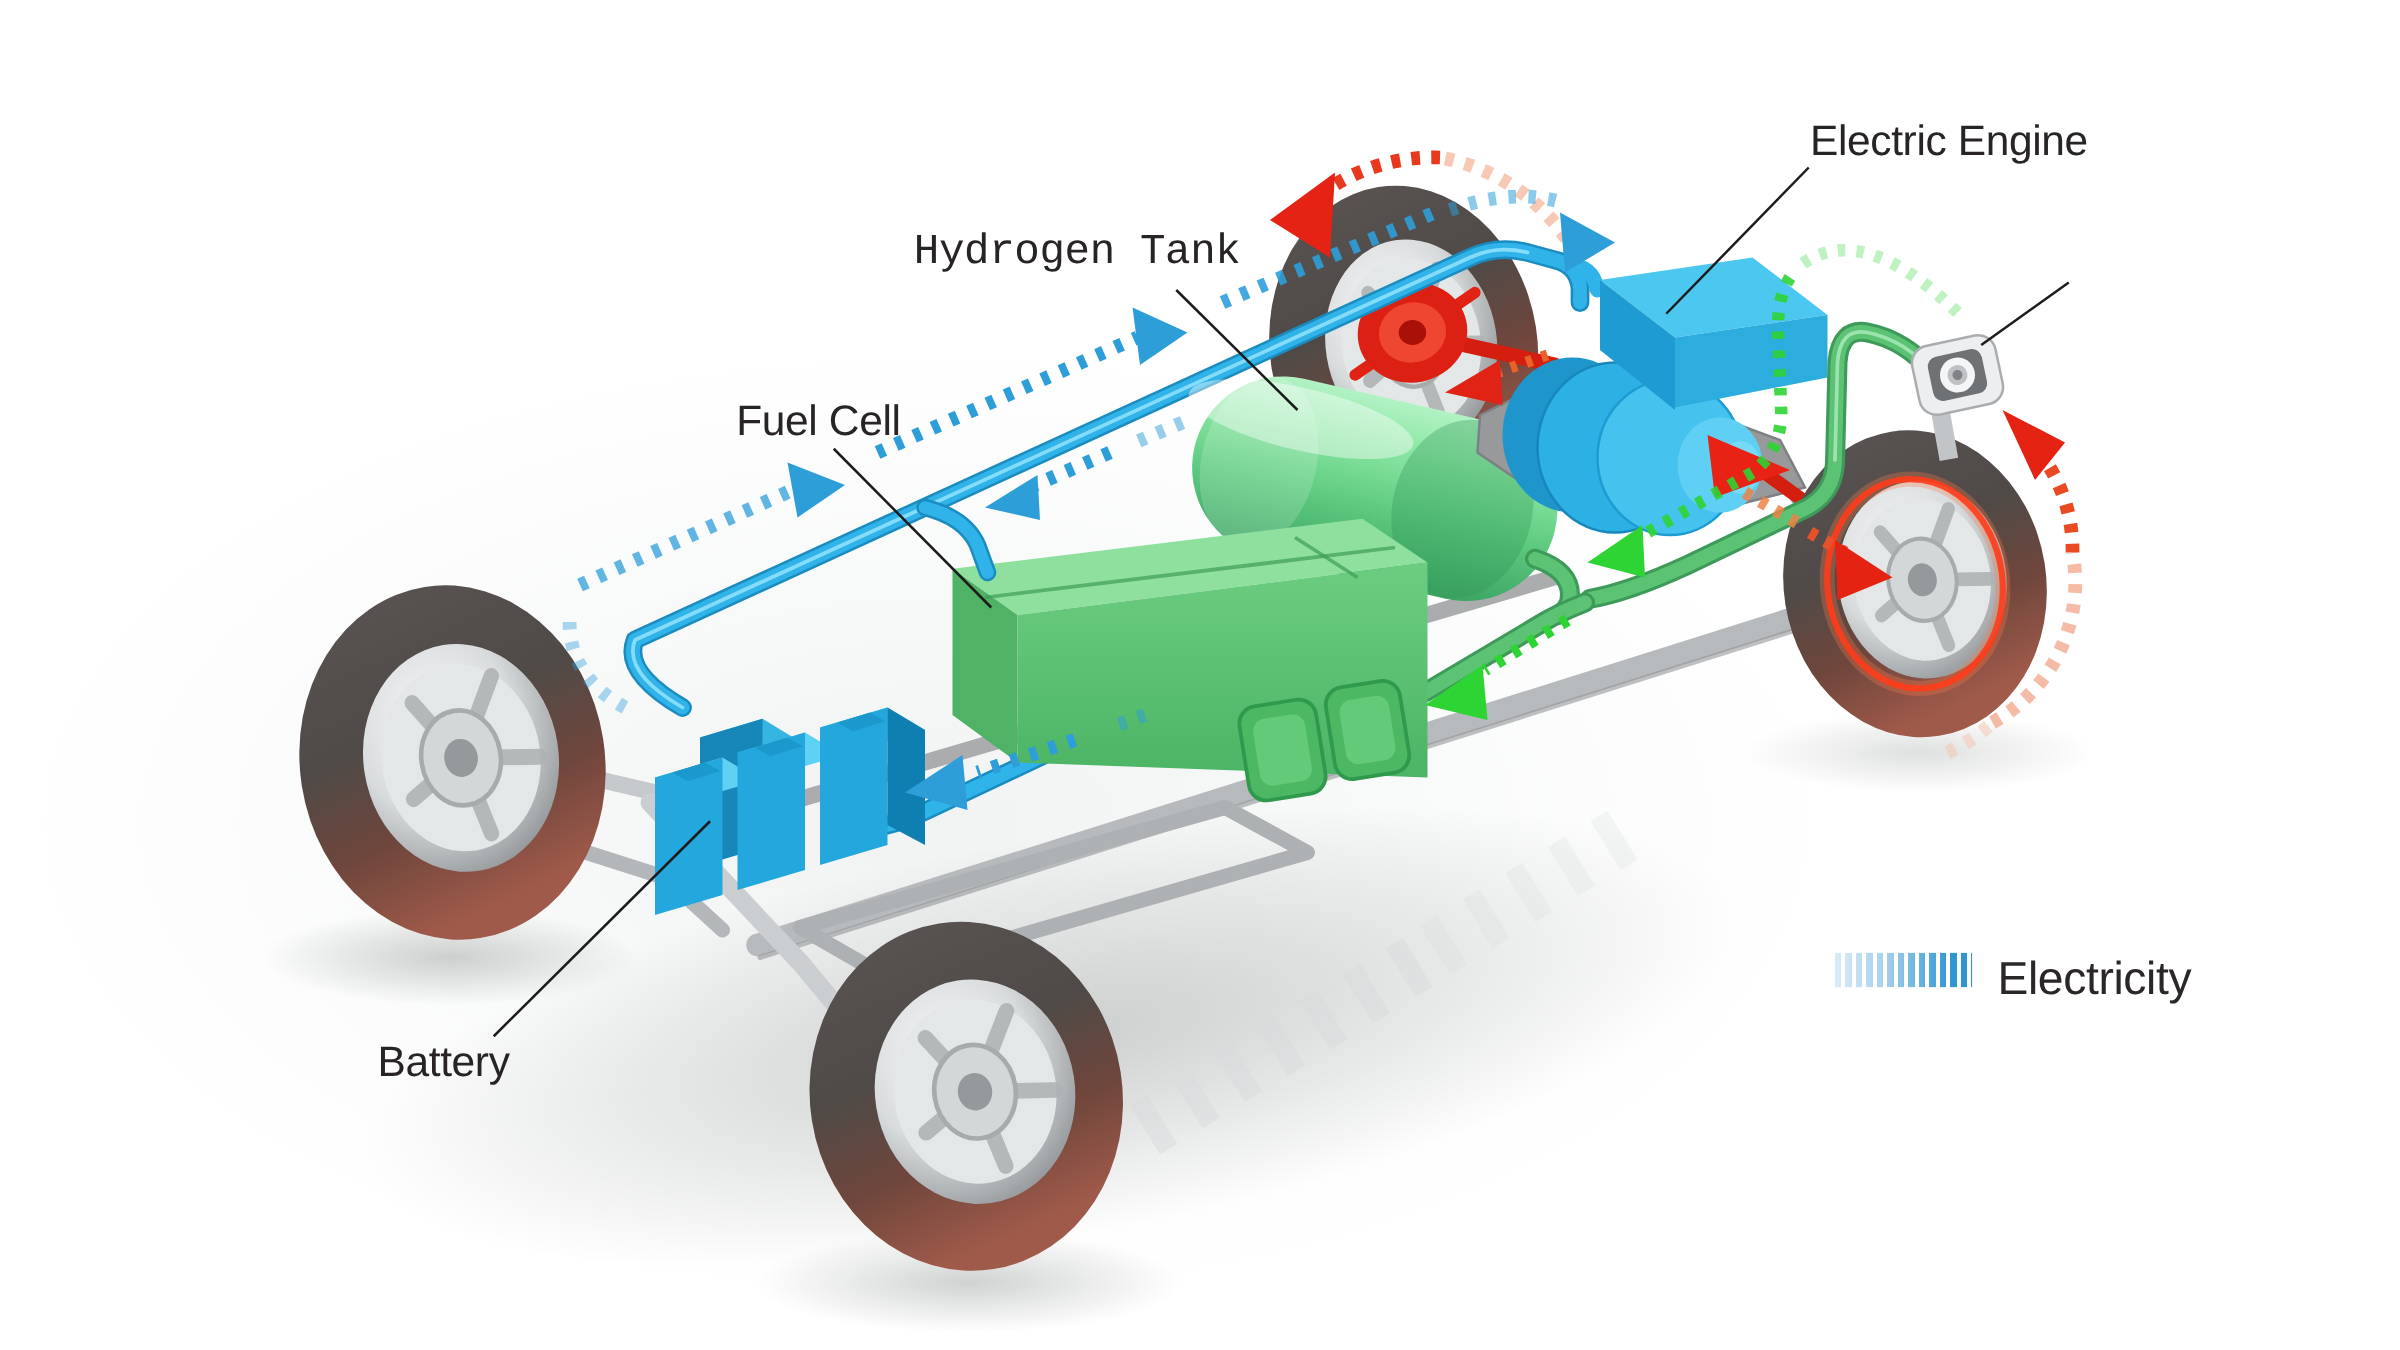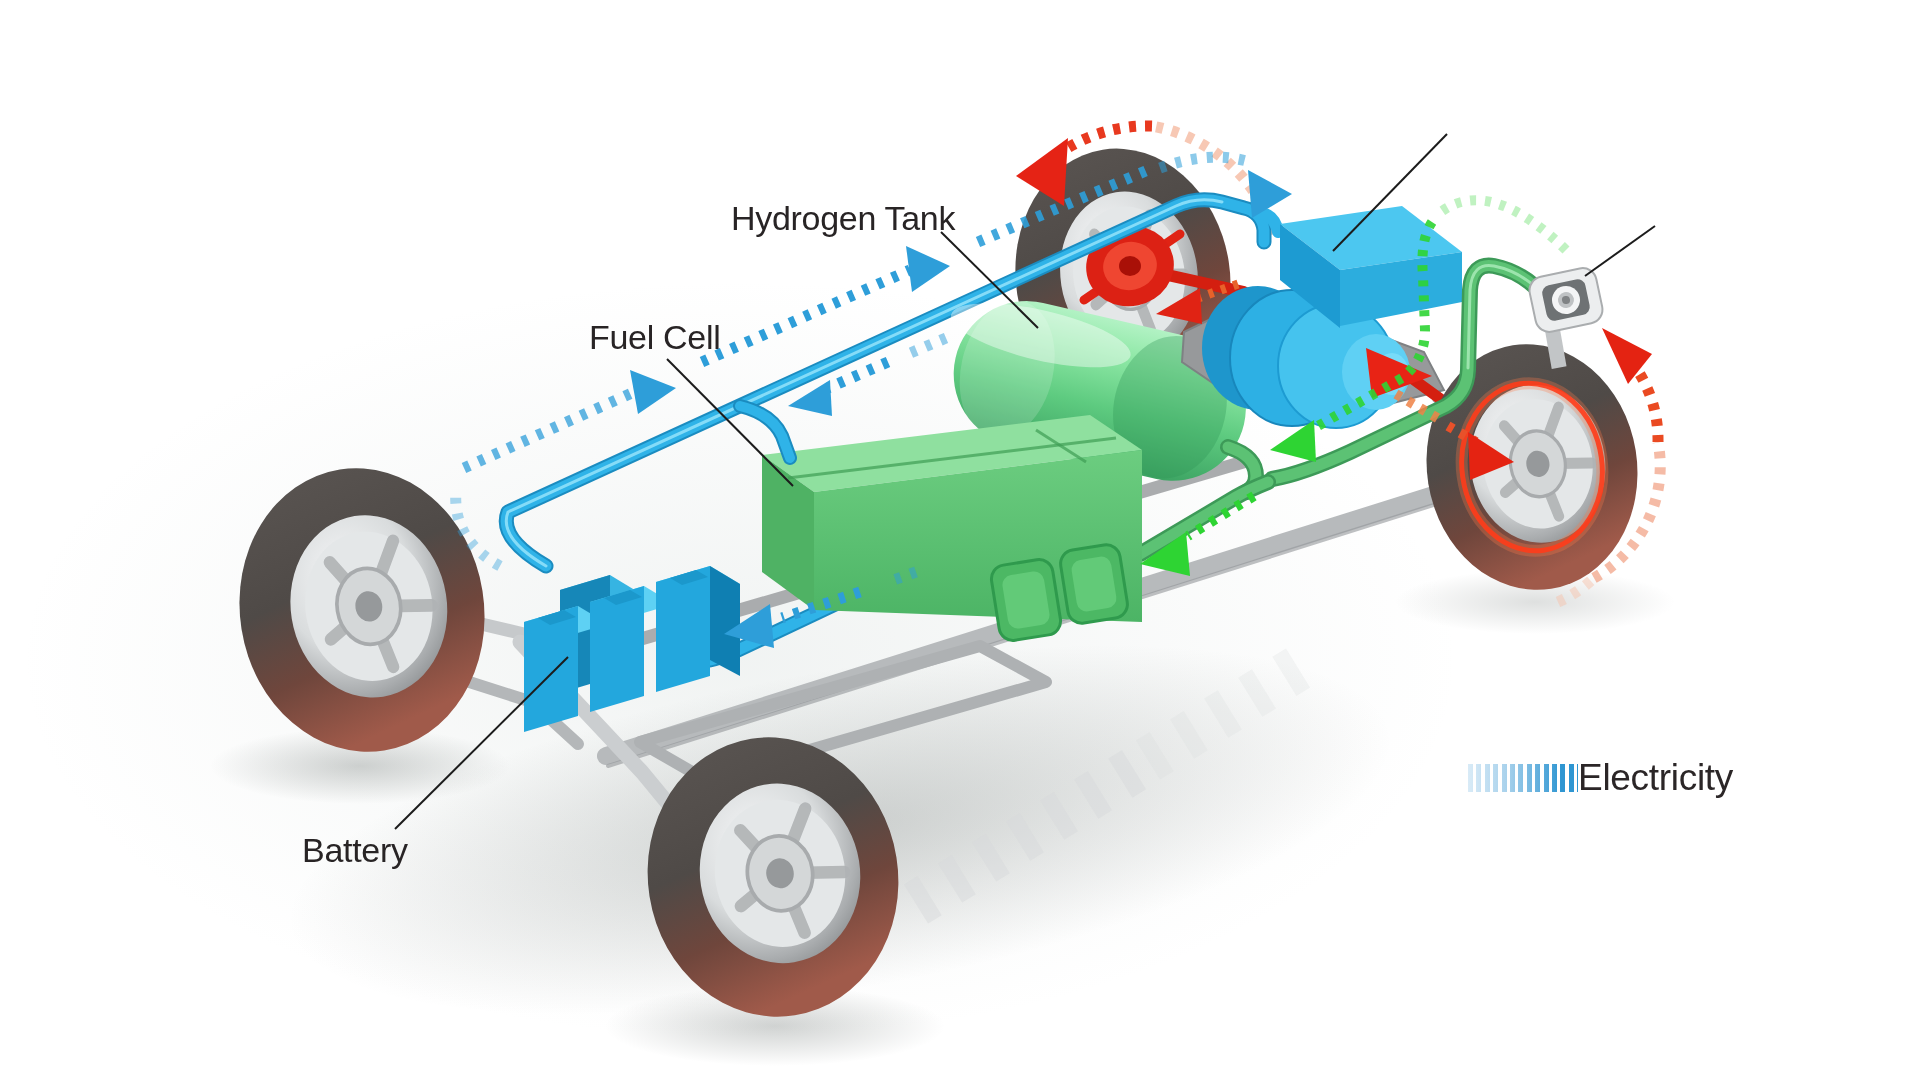--- a/index.html
+++ b/index.html
@@ -2,21 +2,21 @@
 <html><head>
 <meta charset="utf-8">
 <style>
   html,body{margin:0;padding:0;background:#ffffff;}
   .stage{position:relative;width:1920px;height:1080px;overflow:hidden;background:#ffffff;
          font-family:"Liberation Sans",sans-serif;}
   .stage svg{position:absolute;left:0;top:0;}
   .diagram-label{position:absolute;color:#282425;font-size:34px;letter-spacing:-0.3px;
                  white-space:nowrap;line-height:1.1;}
   .legend{position:absolute;left:1468px;top:762px;}
-  .legend-row{display:flex;align-items:center;height:32px;margin-bottom:38px;}
+  .legend-row{display:flex;align-items:flex-start;gap:20px;height:32px;margin-bottom:38px;}
   .legend-swatch{width:110px;height:28px;
      -webkit-mask-image:repeating-linear-gradient(90deg,#000 0 5.1px,transparent 5.1px 8.4px);
      mask-image:repeating-linear-gradient(90deg,#000 0 5.1px,transparent 5.1px 8.4px);}
   .sw-electricity{background:linear-gradient(90deg,#d9ebf7,#a9d2ec 35%,#2f96d2 85%);}
   .sw-hydrogen{background:linear-gradient(90deg,#e2f8e2,#a6eda6 35%,#2ce32c 80%);}
   .sw-propulsion{background:linear-gradient(90deg,#f9d5c4,#ee7a43 55%,#df2314 92%);}
   .legend-text{color:#2b2627;font-size:37px;letter-spacing:-0.3px;}
 </style>
 </head>
 <body>
@@ -287,21 +287,22 @@
 
   <g stroke="#1c1c1c" stroke-width="2">
     <line x1="1447" y1="134" x2="1333" y2="251"></line>
     <line x1="1655" y1="226" x2="1585" y2="276"></line>
     <line x1="941" y1="232" x2="1038" y2="328"></line>
     <line x1="667" y1="359" x2="793" y2="486"></line>
     <line x1="395" y1="829" x2="568" y2="657"></line>
   </g>
 </svg>
 
-<div class="diagram-label" style="left:731px;top:200px;">Hydrogen Tank</div>
+<div class="diagram-label" style="left:1448px;top:95px;">Electric Engine</div>
+<div class="diagram-label" style="left:731px;top:184px;font-family:Liberation Mono, monospace;">Hydrogen Tank</div>
 <div class="diagram-label" style="left:589px;top:319px;">Fuel Cell</div>
 <div class="diagram-label" style="left:302px;top:832px;">Battery</div>
 
 <div class="legend">
   <div class="legend-row">
     <div class="legend-swatch sw-electricity"></div>
     <span class="legend-text">Electricity</span>
   </div>
 </div>
 

